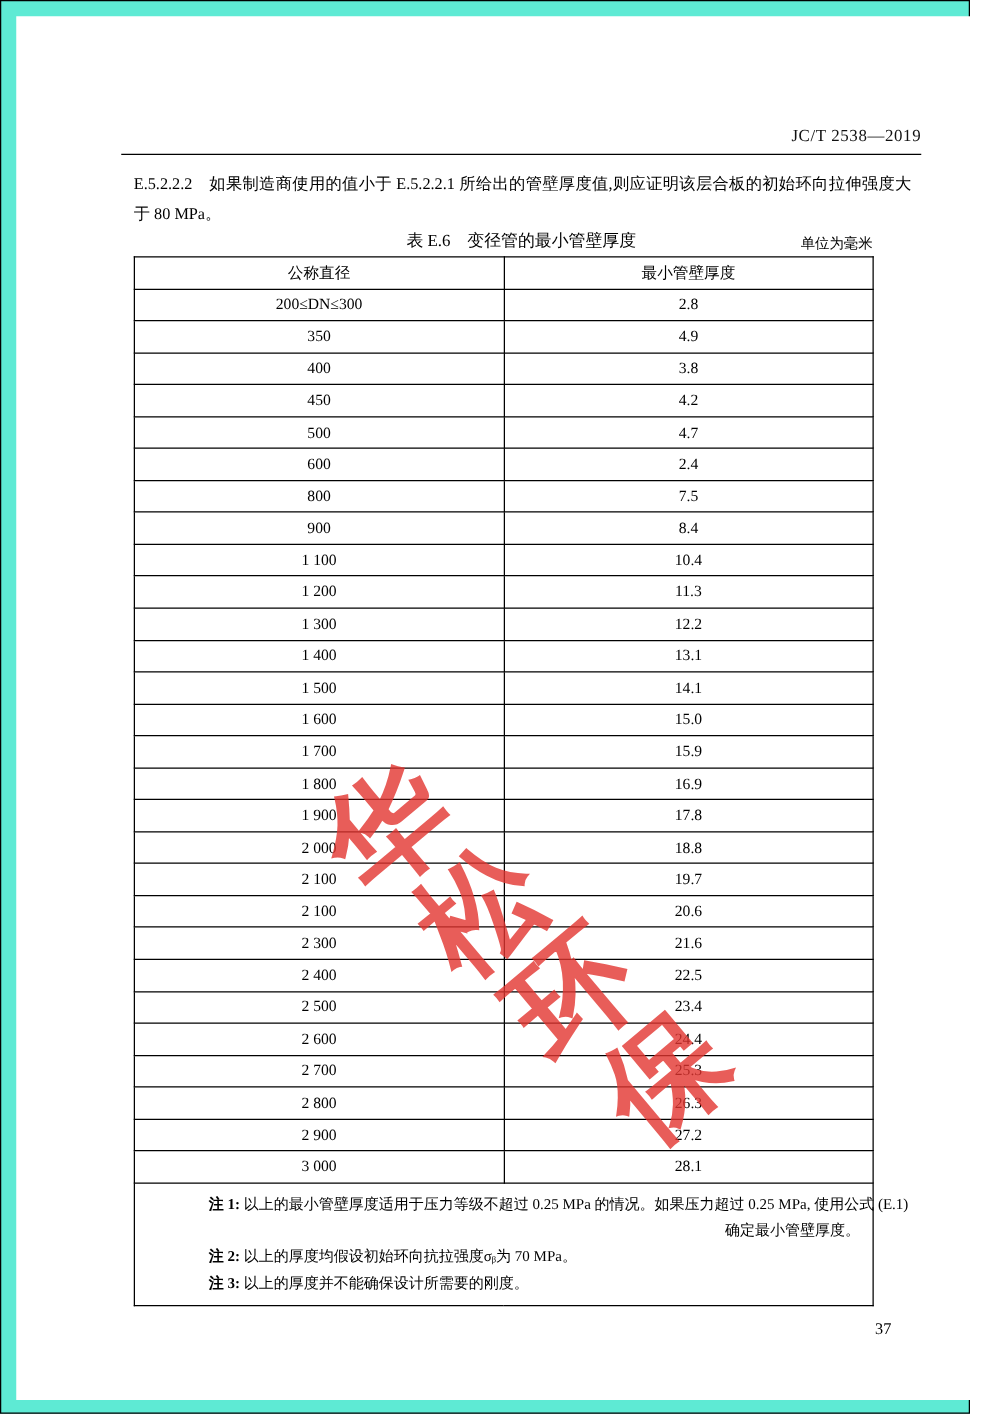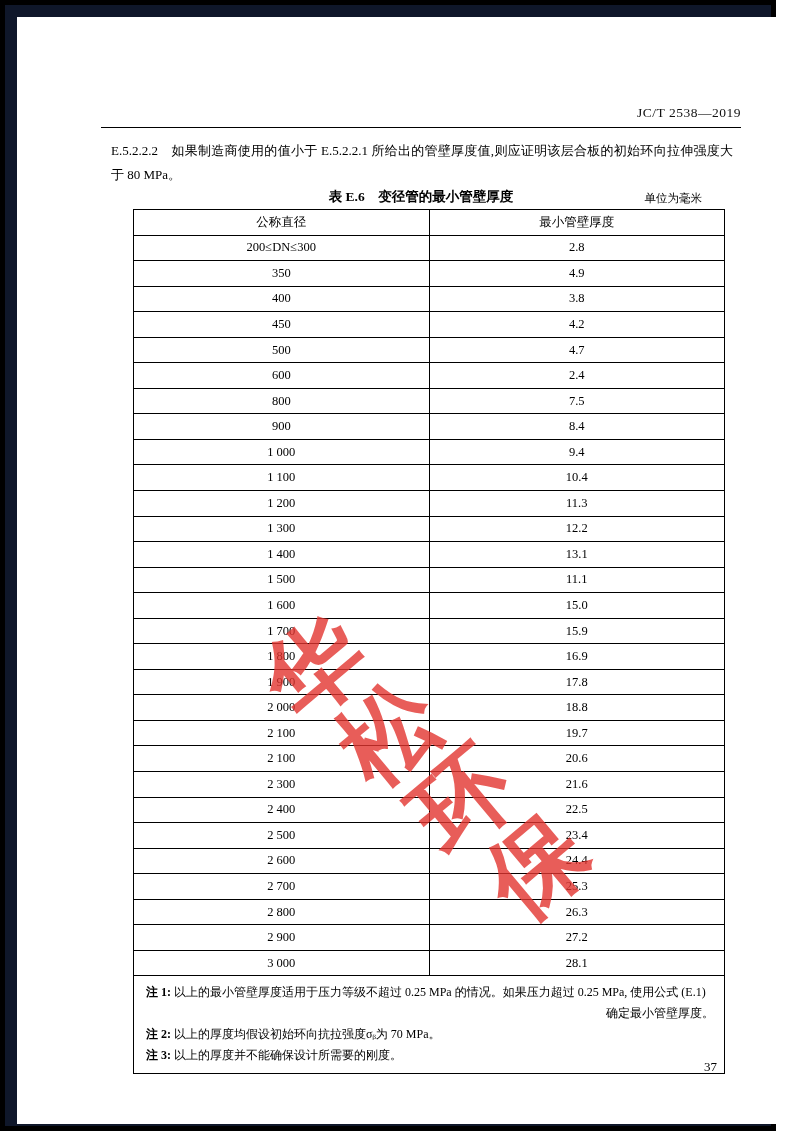--- a/index.html
+++ b/index.html
@@ -12,22 +12,22 @@
     background: #ffffff;
     font-family: "Liberation Serif", "DejaVu Serif", serif;
     position: relative;
     overflow: hidden;
   }
   .page {
     position: absolute;
     left: 0; top: 0;
     width: 776px;
     height: 1131px;
-    background: #0f172a;
-    border: 5px solid #000000;
+    background: #5eead4;
+    border: 1px solid #000000;
     box-sizing: border-box;
   }
   .page-inner {
     position: absolute;
     left: 12px; top: 12px;
     width: 776px;
     height: 1107px;
     background: #ffffff;
     box-sizing: border-box;
   }
@@ -63,35 +63,35 @@
     text-align: justify;
   }
   
   .table-caption {
     position: absolute;
     left: 104px;
     top: 171px;
     width: 600px;
     text-align: center;
     font-size: 13.5px;
-    font-weight: bold;
+    font-weight: normal;
     color: #000;
   }
   .unit-note {
     position: absolute;
     right: 91px;
     top: 174px;
     font-size: 11.5px;
     color: #000;
     font-weight: normal;
   }
   
   .tbl-wrap {
     position: absolute;
-    left: 116px;
+    left: 94px;
     top: 192px;
     width: 592px;
   }
   table.data {
     border-collapse: collapse;
     width: 592px;
     table-layout: fixed;
   }
   table.data td {
     border: 1px solid #000;
@@ -106,21 +106,21 @@
   table.data td.hd {
     font-size: 12.5px;
   }
   table.data td.notes {
     text-align: left;
     padding: 6px 10px 7px 12px;
     font-size: 12px;
     line-height: 21px;
     height: auto;
   }
-  .note-line { display: block; white-space: nowrap; }
+  .note-line { display: block; white-space: nowrap; margin-left: 47px; }
   .note-line.indent { padding-left: 26px; text-align: right; }
   .nb { font-weight: bold; }
   
   .watermark {
     position: absolute;
     left: 210px;
     top: 395px;
     width: 380px;
     height: 340px;
     pointer-events: none;
@@ -197,42 +197,38 @@
             </tr>
             <tr>
               <td>800</td>
               <td>7.5</td>
             </tr>
             <tr>
               <td>900</td>
               <td>8.4</td>
             </tr>
             <tr>
-              <td>1 000</td>
-              <td>9.4</td>
-            </tr>
-            <tr>
               <td>1 100</td>
               <td>10.4</td>
             </tr>
             <tr>
               <td>1 200</td>
               <td>11.3</td>
             </tr>
             <tr>
               <td>1 300</td>
               <td>12.2</td>
             </tr>
             <tr>
               <td>1 400</td>
               <td>13.1</td>
             </tr>
             <tr>
               <td>1 500</td>
-              <td>11.1</td>
+              <td>14.1</td>
             </tr>
             <tr>
               <td>1 600</td>
               <td>15.0</td>
             </tr>
             <tr>
               <td>1 700</td>
               <td>15.9</td>
             </tr>
             <tr>

